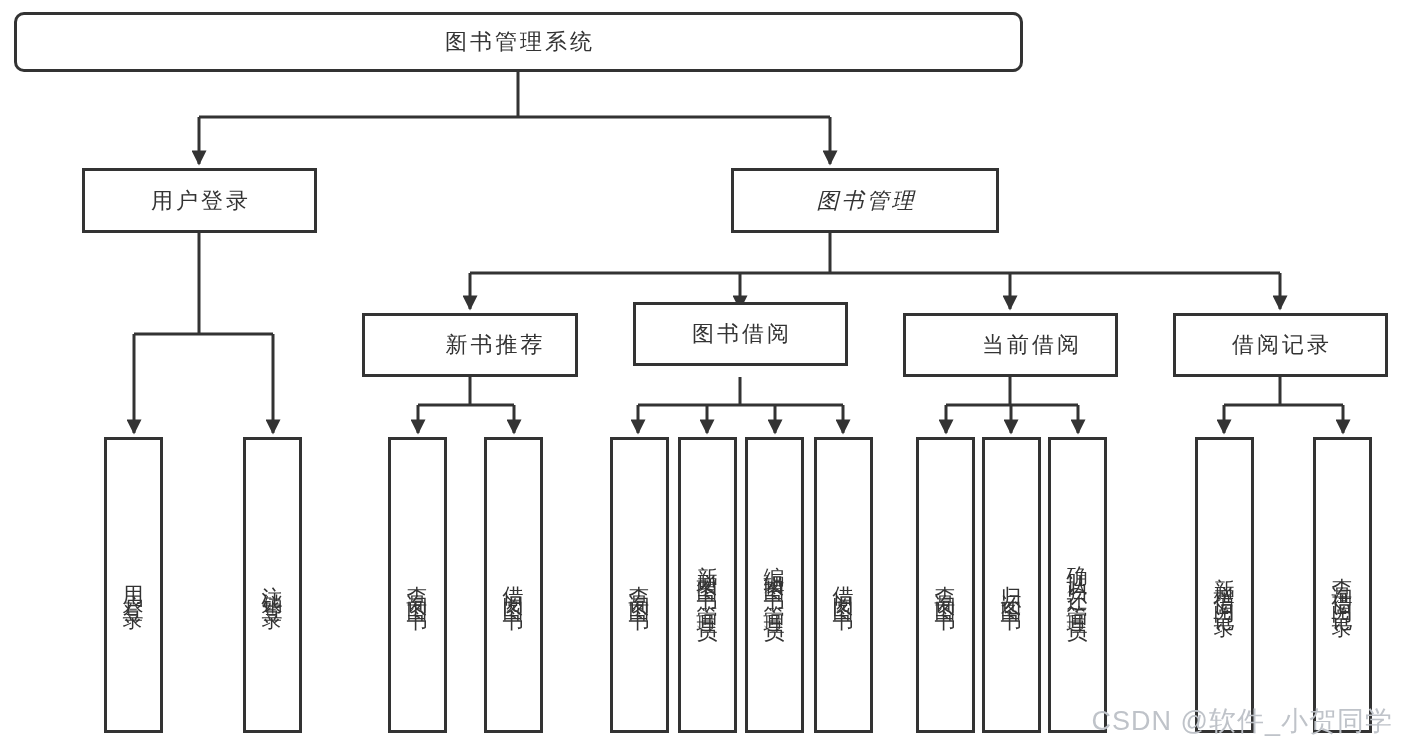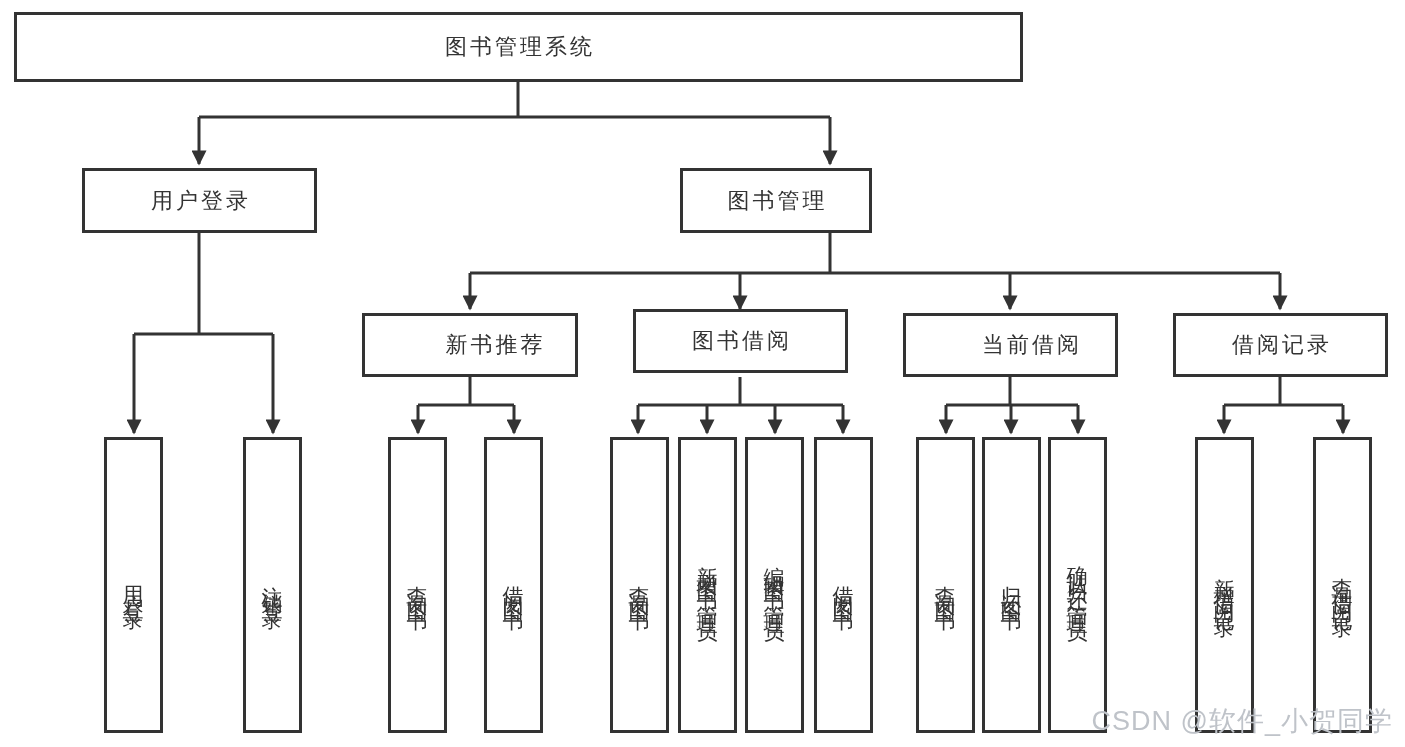--- a/index.html
+++ b/index.html
@@ -123,27 +123,27 @@
       <path d="M1078,405 V433" marker-end="url(#arrowhead)"></path>
     </g>
 
     <g class="conn">
       <path d="M1280,377 V405 M1224,405 H1343"></path>
       <path d="M1224,405 V433" marker-end="url(#arrowhead)"></path>
       <path d="M1343,405 V433" marker-end="url(#arrowhead)"></path>
     </g>
   </svg>
 
-  <div class="box" style="left:14px; top:12px; width:1009px; height:70px;">图书管理系统</div>
+  <div class="box" style="left:14px; top:12px; width:1009px; height:60px;border-radius:10px;">图书管理系统</div>
 
   <div class="box" style="left:82px; top:168px; width:235px; height:65px;">用户登录</div>
-  <div class="box" style="left:680px; top:168px; width:192px; height:65px;">图书管理</div>
+  <div class="box" style="left:731px; top:168px; width:268px; height:65px;font-style:italic;">图书管理</div>
 
   <div class="box" style="left:362px; top:313px; width:216px; height:64px;padding-left:48px;">新书推荐</div>
-  <div class="box" style="left:633px; top:309px; width:215px; height:64px;">图书借阅</div>
+  <div class="box" style="left:633px; top:302px; width:215px; height:64px;">图书借阅</div>
   <div class="box" style="left:903px; top:313px; width:215px; height:64px;padding-left:40px;">当前借阅</div>
   <div class="box" style="left:1173px; top:313px; width:215px; height:64px;">借阅记录</div>
 
   <div class="vbox" style="left:104px;">
     <span class="vtext">用户登录</span>
   </div>
   <div class="vbox" style="left:243px;">
     <span class="vtext">注销登录</span>
   </div>
 

